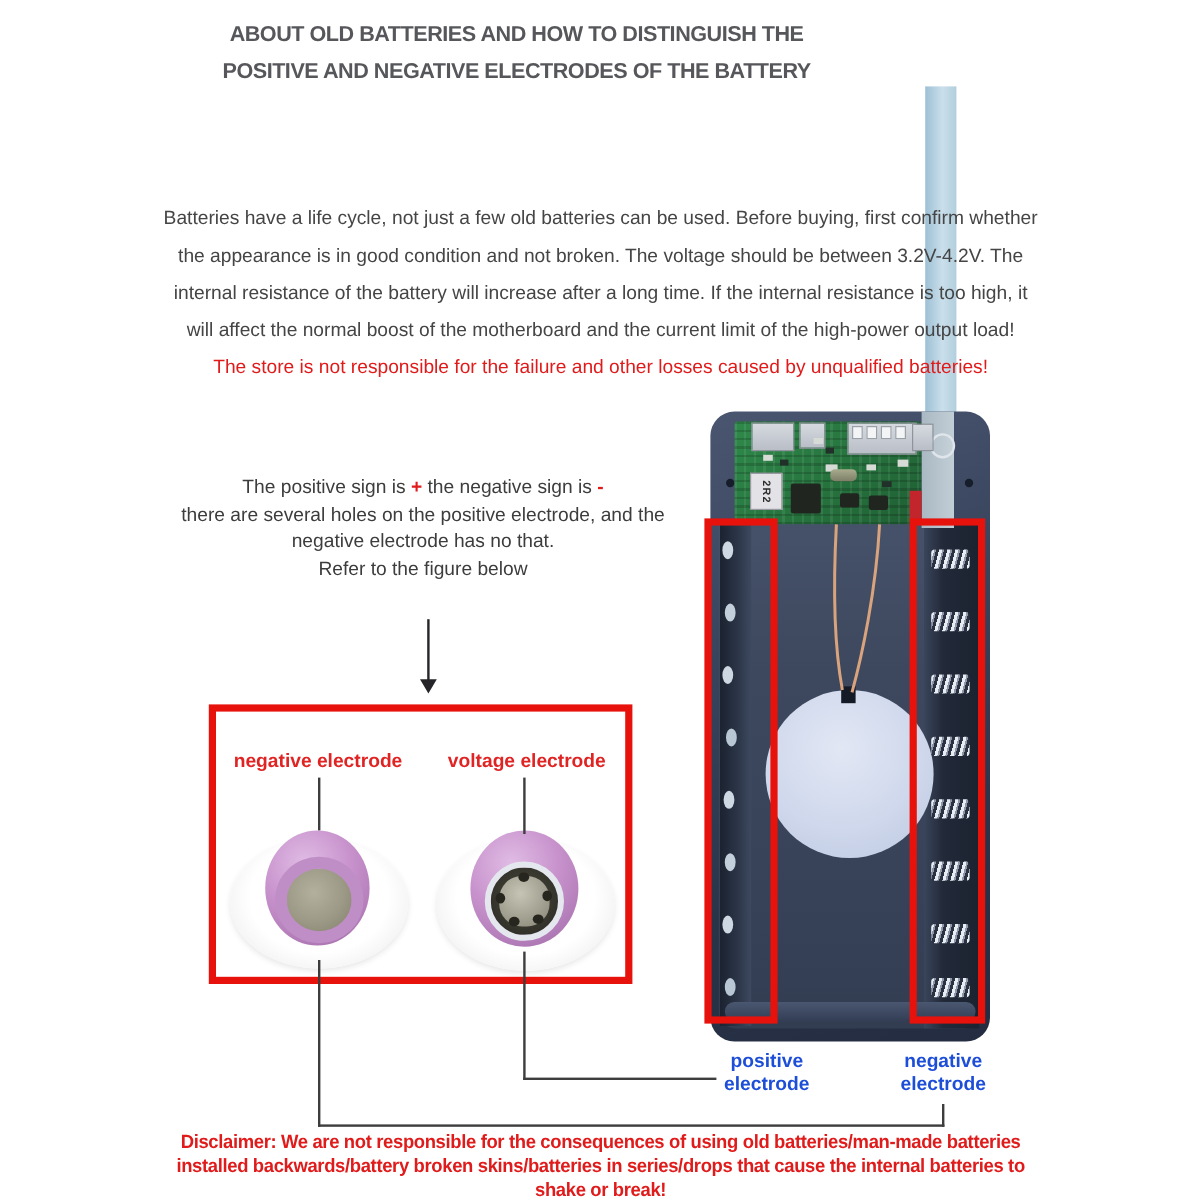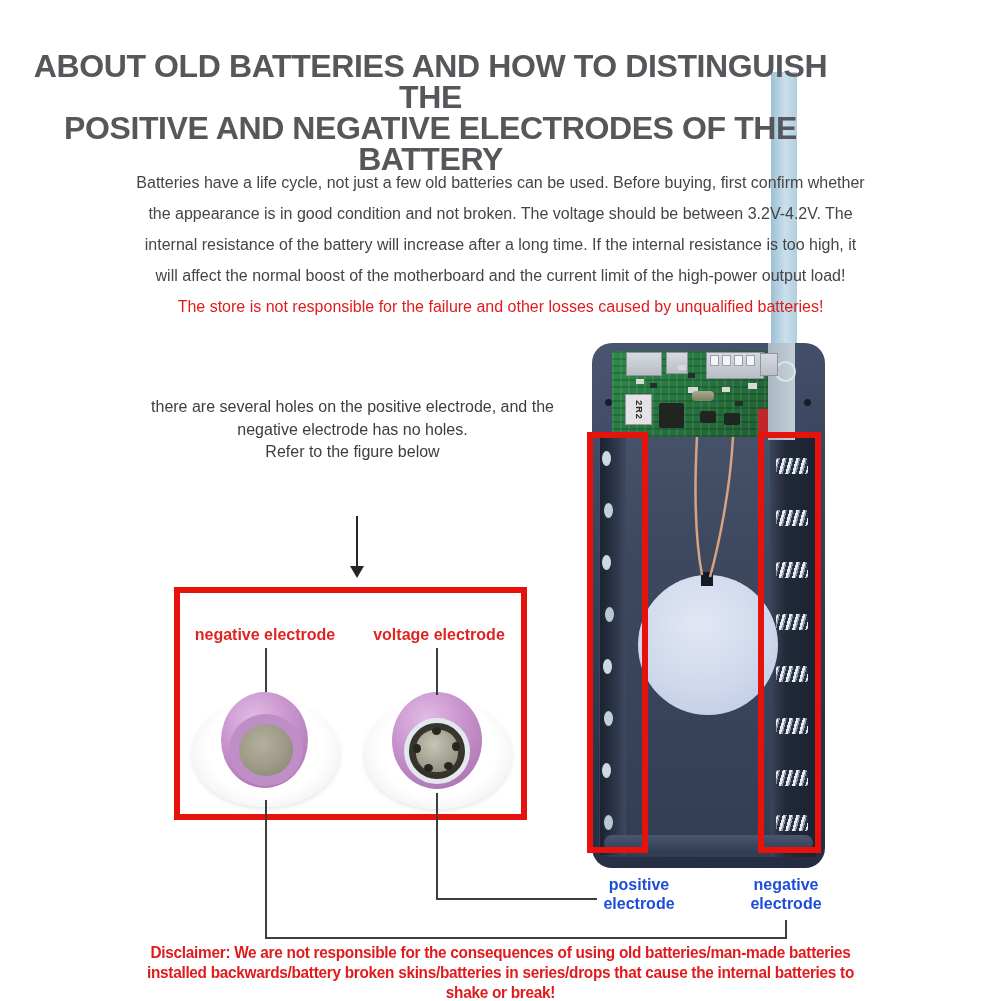--- a/index.html
+++ b/index.html
@@ -5,23 +5,22 @@
   html,body{margin:0;padding:0;background:#fff;}
   .canvas{
     position:relative;width:1001px;height:1001px;background:#ffffff;
     font-family:"Liberation Sans","DejaVu Sans",sans-serif;overflow:hidden;
   }
   .abs{position:absolute;}
 
   
   .title{
     left:0;top:13px;width:861px;text-align:center;z-index:4;
-    font-weight:bold;font-size:32px;line-height:31px;color:#56575b;
+    font-weight:bold;font-size:18px;line-height:31px;color:#56575b;
     letter-spacing:-0.4px;
-    margin-top:38px;
   }
 
   
   .strap{
     left:771px;top:72px;width:26px;height:276px;z-index:0;
     background:linear-gradient(90deg,#9dc0d5 0%,#cadfeb 55%,#b2cedd 100%);
   }
 
   
   .intro{left:0;top:167px;width:1001px;z-index:4;text-align:center;
@@ -143,22 +142,23 @@
 
   <div class="abs intro">
     <div>Batteries have a life cycle, not just a few old batteries can be used. Before buying, first confirm whether</div>
     <div>the appearance is in good condition and not broken. The voltage should be between 3.2V-4.2V. The</div>
     <div>internal resistance of the battery will increase after a long time. If the internal resistance is too high, it</div>
     <div>will affect the normal boost of the motherboard and the current limit of the high-power output load!</div>
     <div class="warn">The store is not responsible for the failure and other losses caused by unqualified batteries!</div>
   </div>
 
   <div class="abs instruction">
+    <div><span>The positive sign is </span><span class="sign">+</span><span> the negative sign is </span><span class="sign">-</span></div>
     <div>there are several holes on the positive electrode, and the</div>
-    <div>negative electrode has no holes.</div>
+    <div>negative electrode has no that.</div>
     <div>Refer to the figure below</div>
   </div>
 
   <div class="abs arrow-line"></div>
   <div class="abs arrow-head"></div>
 
   <div class="abs pb">
     <div class="pb-case"></div>
     <div class="pb-inner"></div>
     <div class="pb-leftwall"></div>

